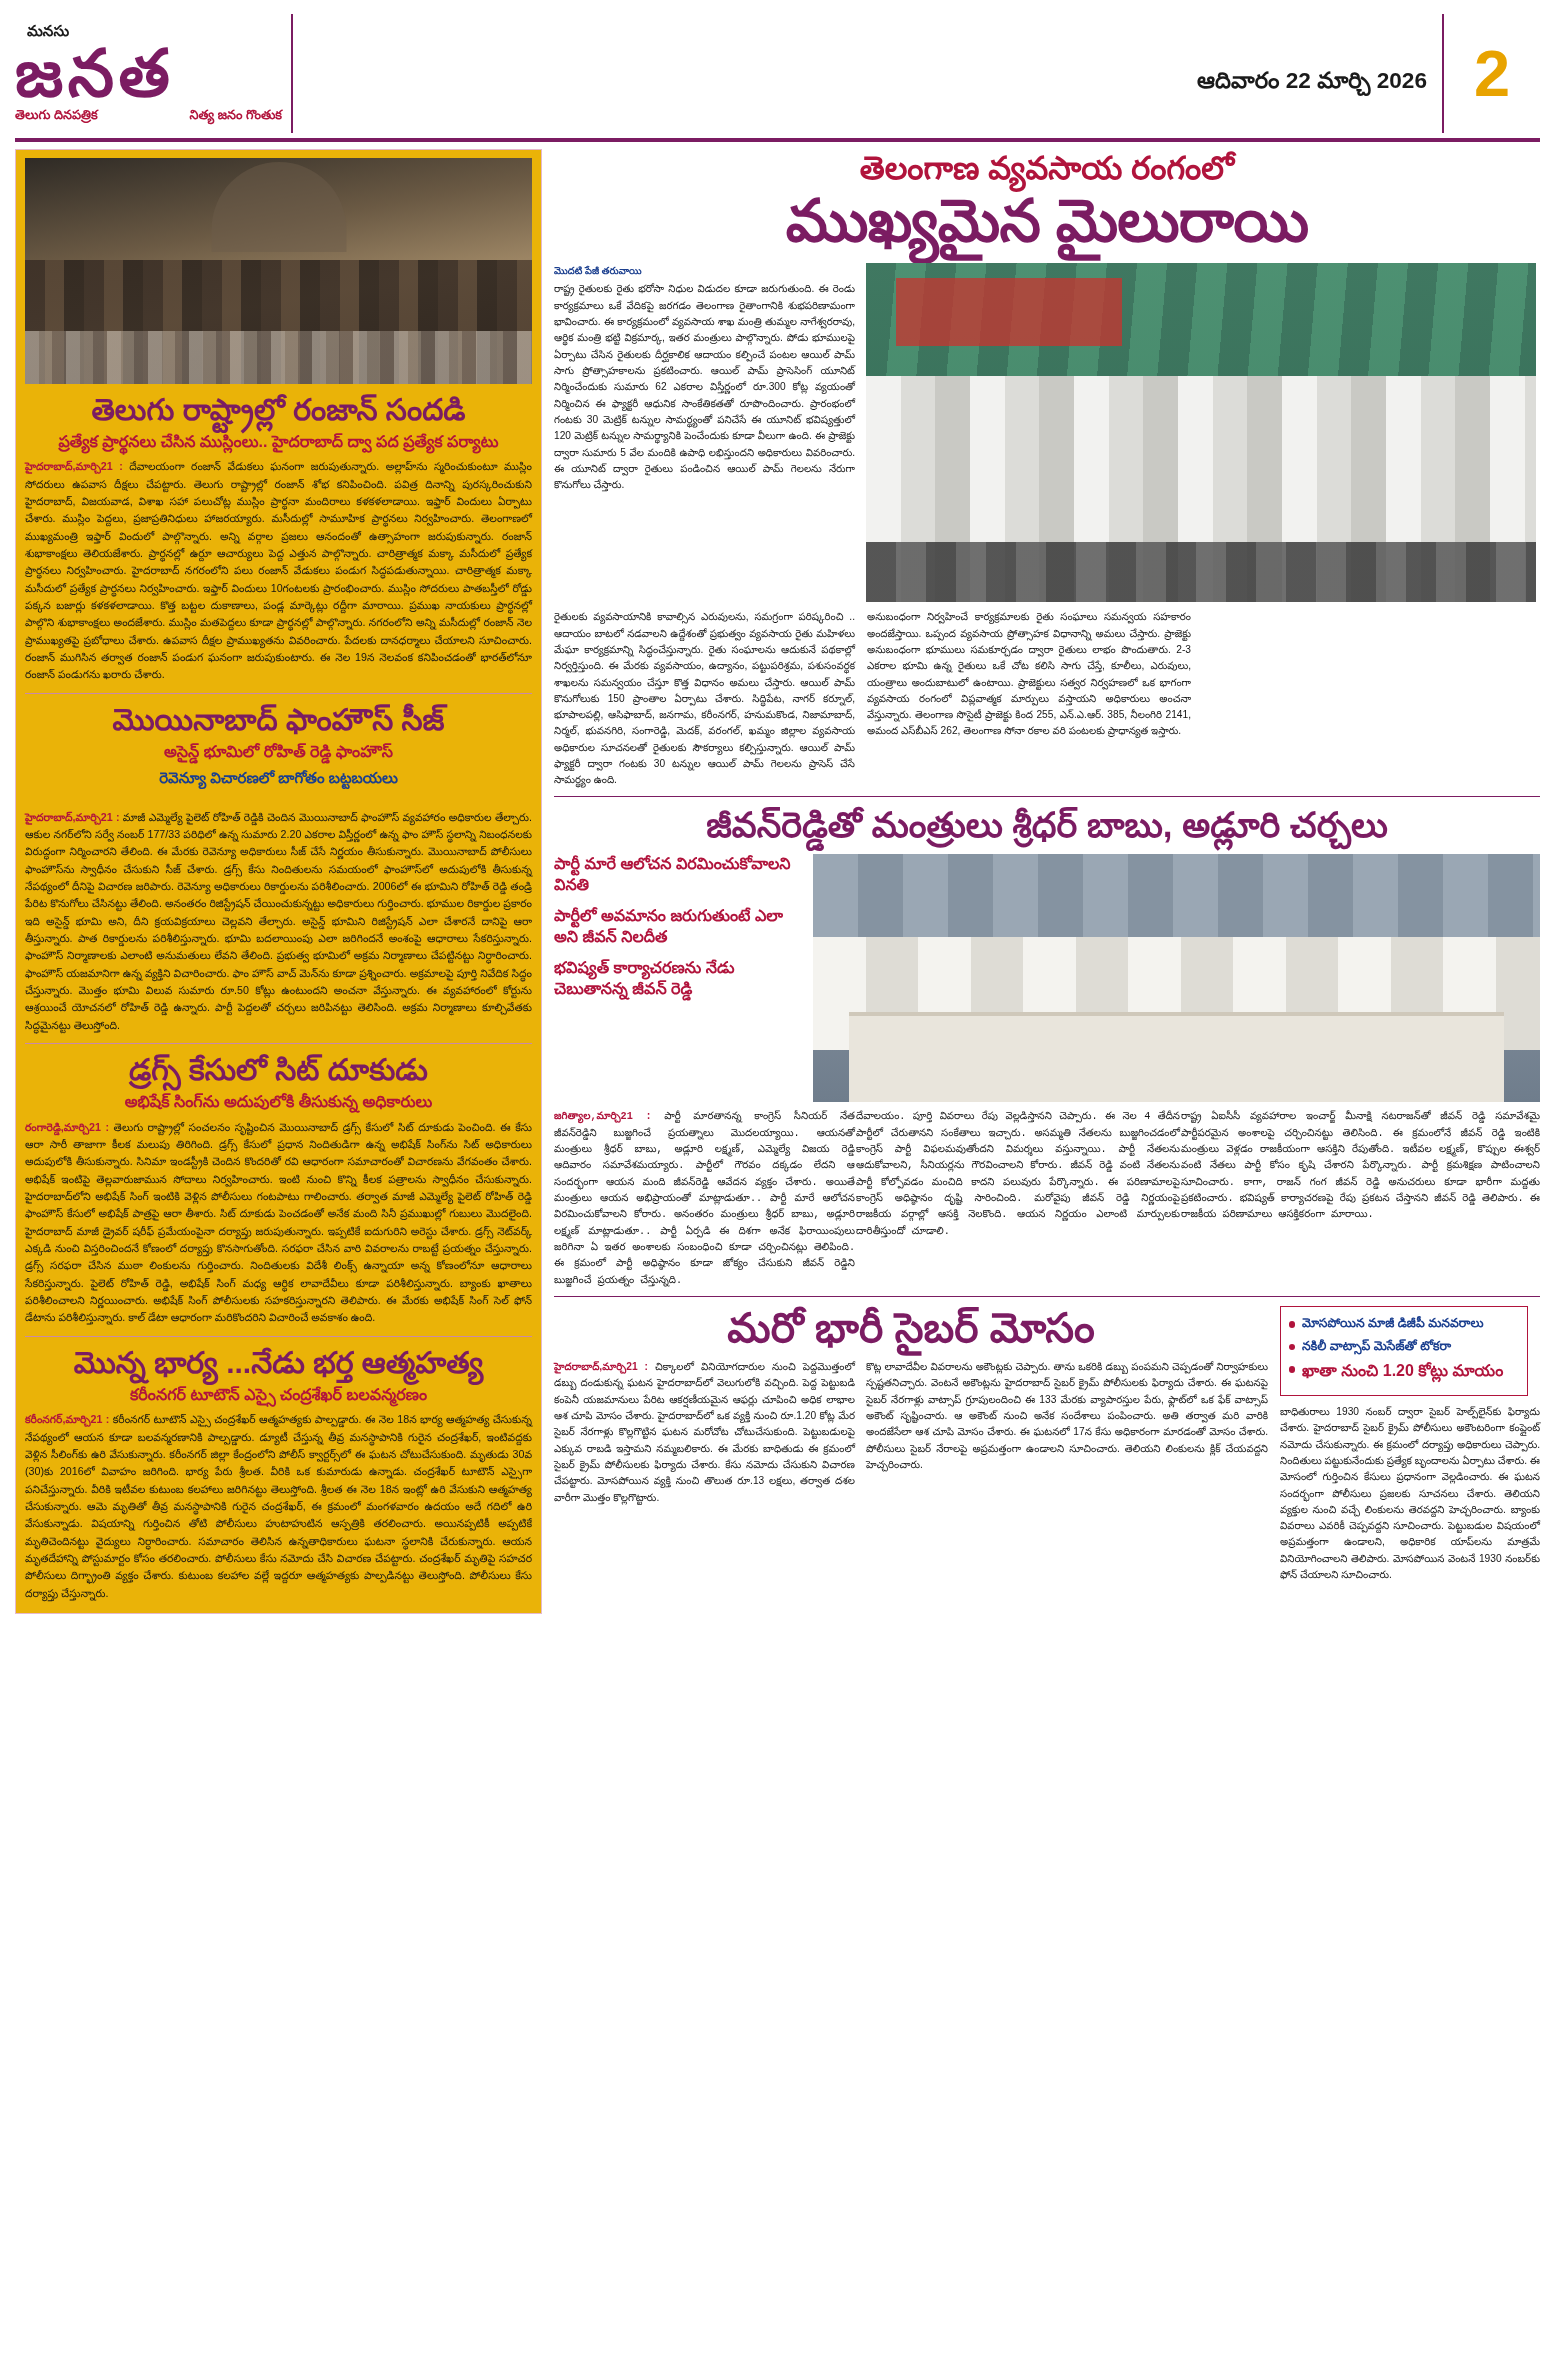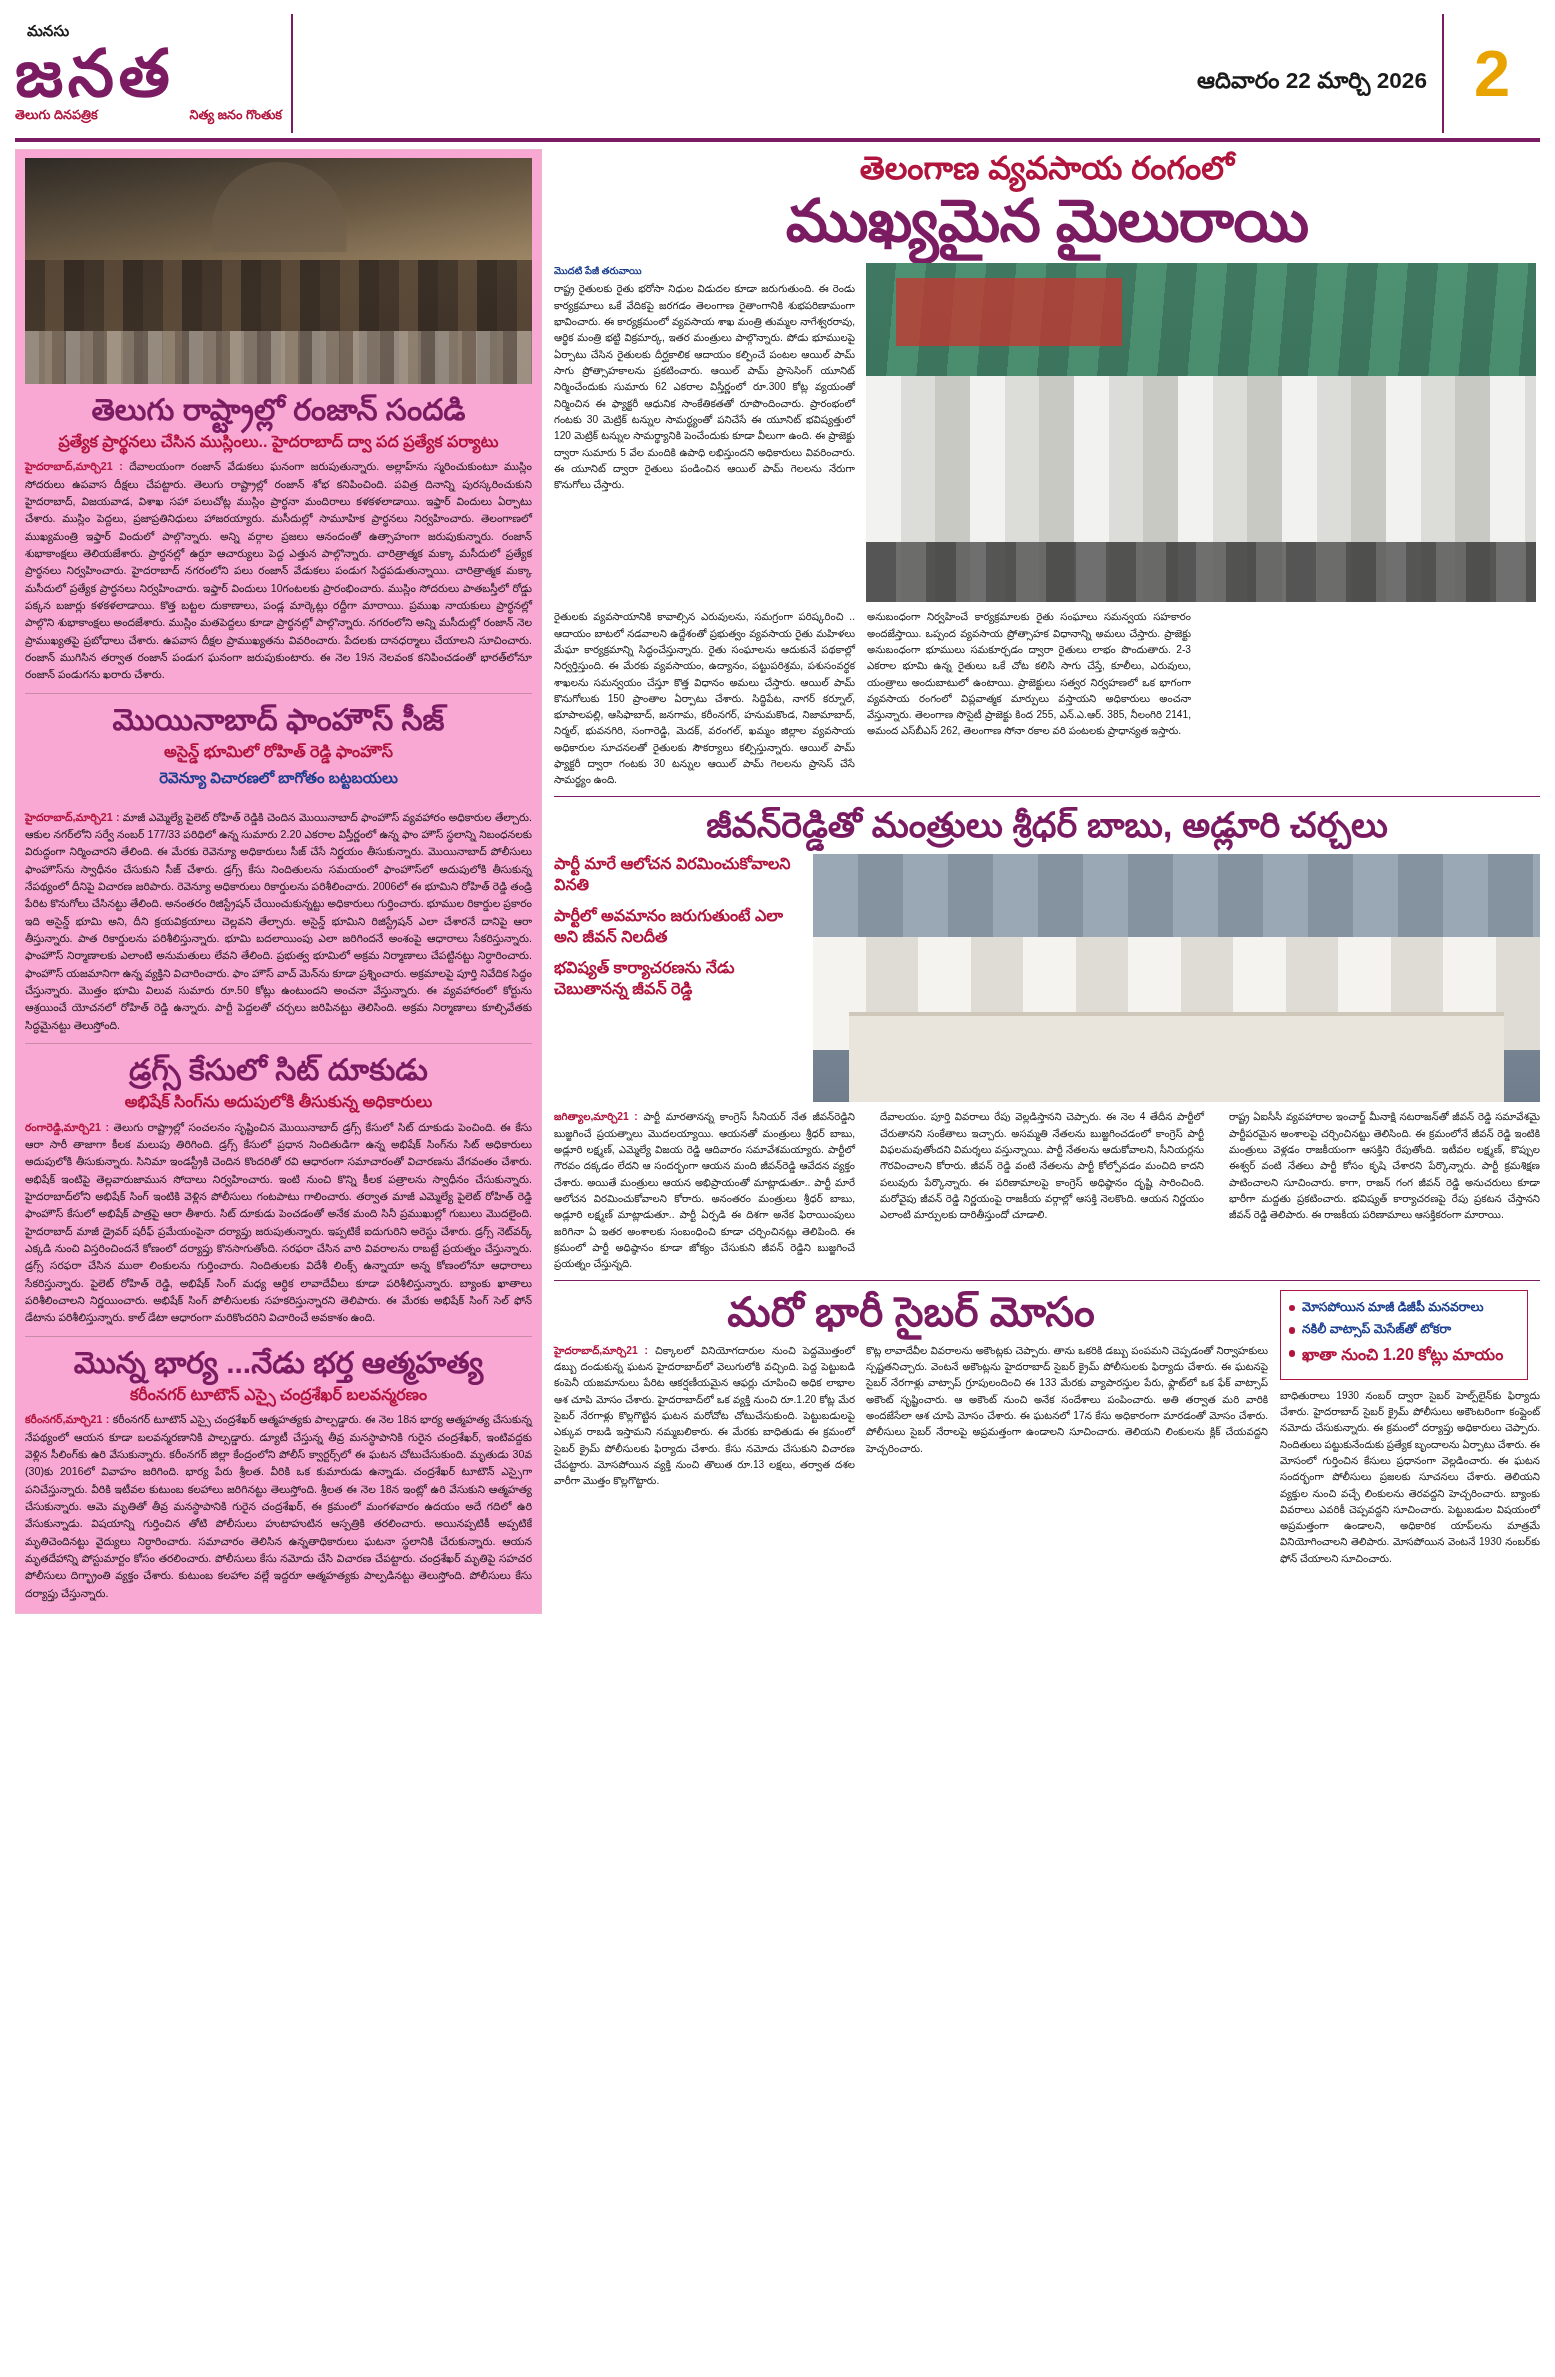--- a/index.html
+++ b/index.html
@@ -93,21 +93,21 @@
   }
 
   
   .body-grid {
     display: flex;
     gap: 0;
     margin-top: 7.5px;
   }
   .col-left {
     width: 527px;
-    background: #f9a8d4;
+    background: #eab308;
     border: 0.8px solid #e6b9cd;
     padding: 7.5px 9px 10.5px 9px;
   }
   .col-right {
     flex: 1;
     padding-left: 12px;
   }
 
   
   .photo {
@@ -309,21 +309,21 @@
     padding-left: 13.5px;
     position: relative;
   }
   .box-bullet:before {
     content:"";
     position:absolute; left:0; top:6px;
     width:6.8px; height:6.8px; background:#b1143c; border-radius:50%;
   }
   .box-bullet.big { font-size:16px; color:#b1143c; }
 
-  .cols3 { display:flex; gap:25px; }
+  .cols3 { display:flex; gap:1px;font-family:Liberation Mono, monospace; }
   .cols2 { display:flex; gap:11px; }
 </style>
 </head>
 <body>
 
 <div class="page">
 
   <div class="masthead">
     <div class="logo-box">
       <div class="logo-small">మనసు</div>

